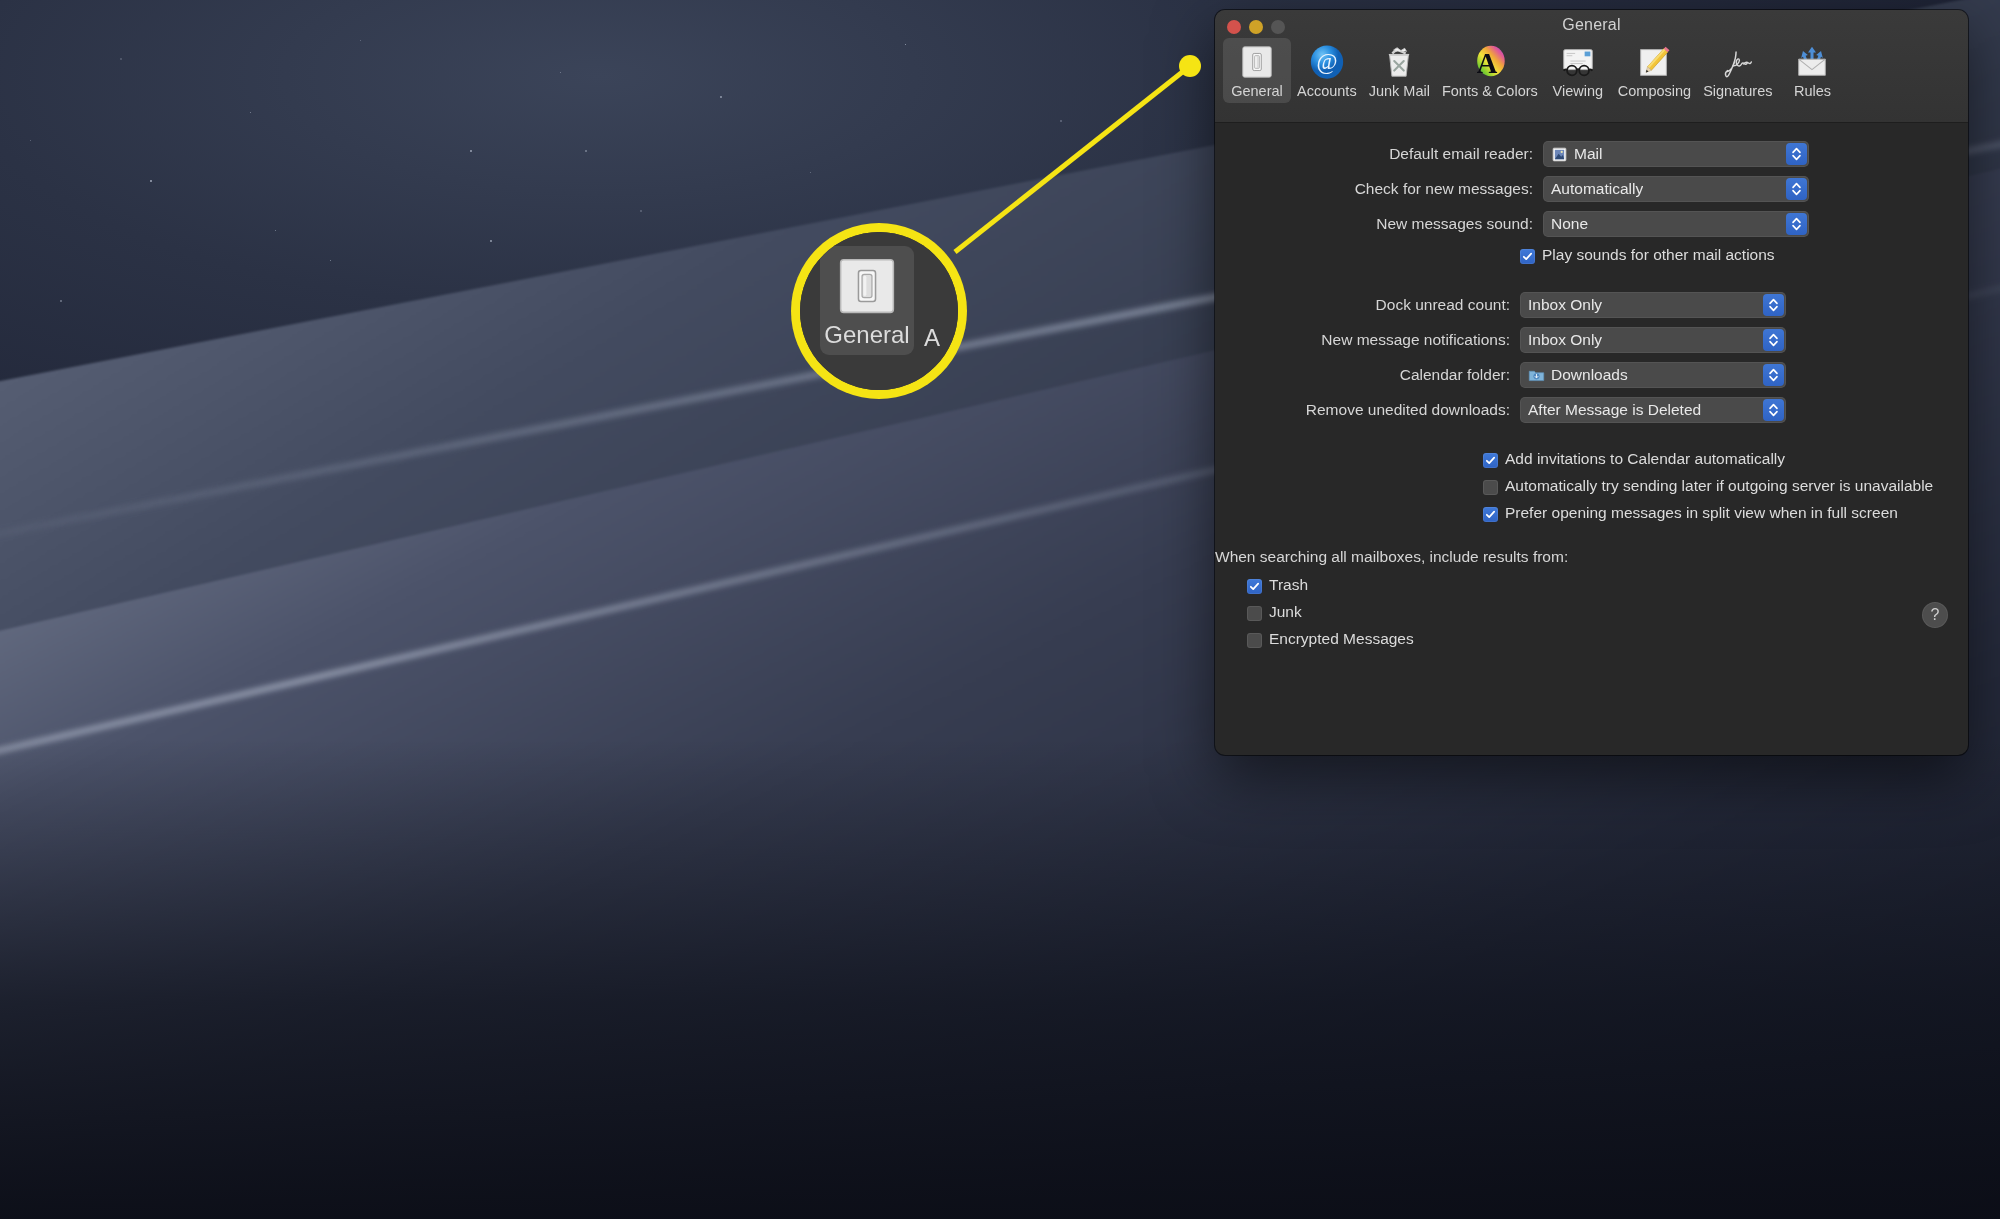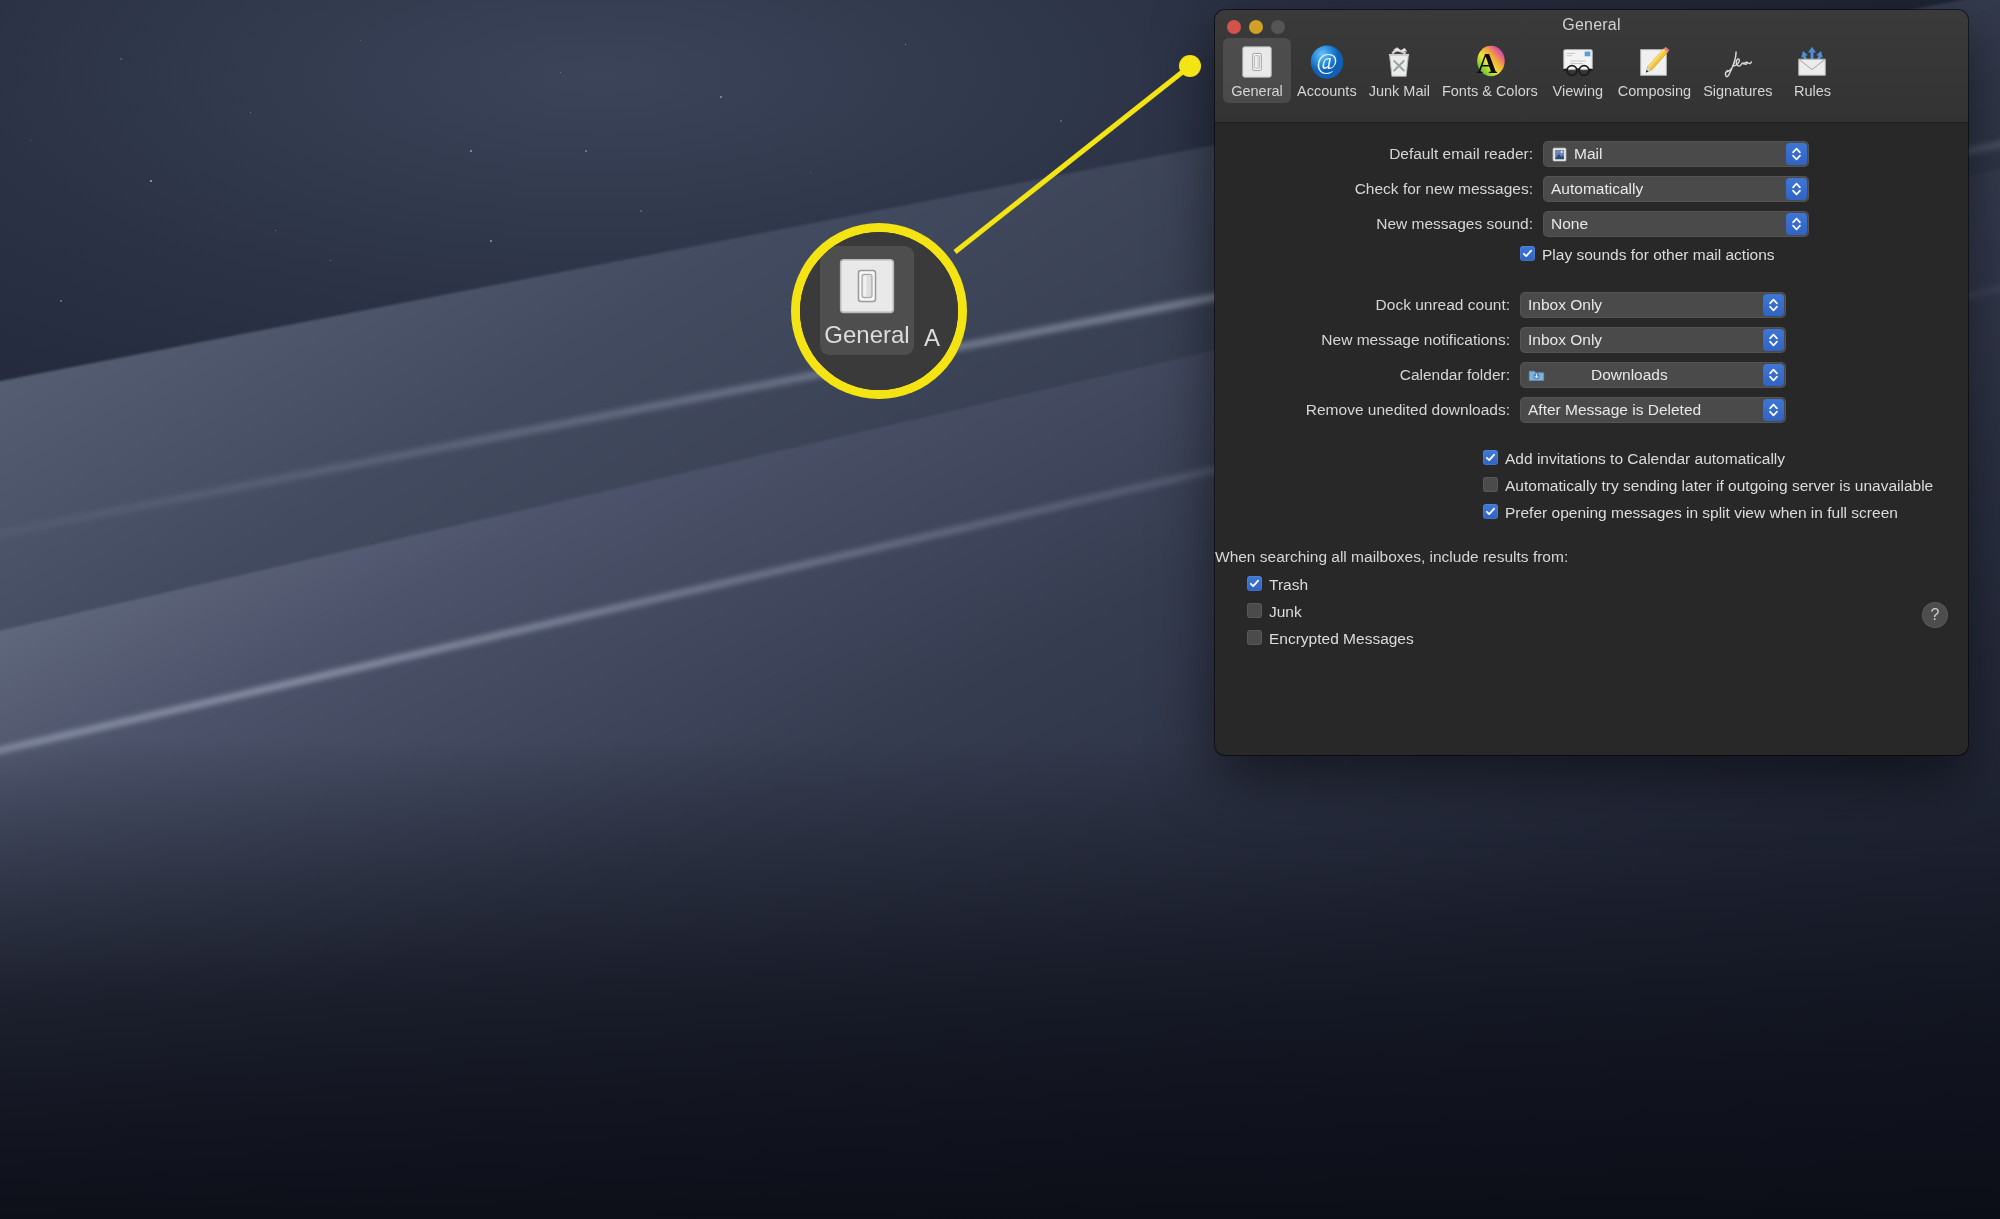--- a/index.html
+++ b/index.html
@@ -148,21 +148,21 @@
     width: 21px; height: 22px;
     background: linear-gradient(180deg, #3f76d4 0%, #2f63c4 100%);
     border-radius: 4px;
     display: flex; flex-direction: column; align-items: center; justify-content: center;
   }
   .stepper svg { display: block; }
 
   .mini-icon { width: 17px; height: 17px; margin-right: 6px; flex: 0 0 auto; }
 
   
-  .cb-row { display: flex; align-items: flex-start; margin-bottom: 9px; }
+  .cb-row { display: flex; align-items: flex-end; margin-bottom: 9px; }
   .cbox {
     width: 15px; height: 15px; border-radius: 3px;
     flex: 0 0 auto; margin-right: 7px;
     background: #4b4b4b;
     box-shadow: inset 0 0 0 1px rgba(255,255,255,.08);
     display: flex; align-items: center; justify-content: center;
   }
   .cbox.on { background: linear-gradient(180deg, #3f79d8 0%, #2f63c4 100%); }
   .cbox svg { display: block; }
   .cb-label { font-size: 15.5px; color: #dcdcdc; white-space: nowrap; }
@@ -453,21 +453,21 @@
             <span class="stepper">
               <svg width="11" height="16" viewBox="0 0 11 16">
                 <path d="M2 6.4 L5.5 2.6 L9 6.4" fill="none" stroke="#ffffff" stroke-width="1.6" stroke-linecap="round" stroke-linejoin="round"></path>
                 <path d="M2 9.6 L5.5 13.4 L9 9.6" fill="none" stroke="#ffffff" stroke-width="1.6" stroke-linecap="round" stroke-linejoin="round"></path>
               </svg>
             </span>
           </div>
         </div>
         <div class="row">
           <div class="row-label">Calendar folder:</div>
-          <div class="popup" style="width: 232px; gap: 40px;">
+          <div class="popup" style="width: 232px;">
             <span class="mini-icon"><svg width="17" height="17" viewBox="0 0 20 20">
                 <path d="M1.5 5 L7.5 5 L9 6.8 L18.5 6.8 L18.5 16 L1.5 16 Z" fill="#7fb4da" stroke="#5f93bb" stroke-width=".8"></path>
                 <circle cx="10" cy="11" r="3.6" fill="#4f88c0"></circle>
                 <path d="M10 8.6 L10 12.6 M8.2 11 L10 12.9 L11.8 11" stroke="#e8f2fb" stroke-width="1.1" fill="none" stroke-linecap="round"></path>
               </svg></span>
             <span class="pv">Downloads</span>
             <span class="stepper">
               <svg width="11" height="16" viewBox="0 0 11 16">
                 <path d="M2 6.4 L5.5 2.6 L9 6.4" fill="none" stroke="#ffffff" stroke-width="1.6" stroke-linecap="round" stroke-linejoin="round"></path>
                 <path d="M2 9.6 L5.5 13.4 L9 9.6" fill="none" stroke="#ffffff" stroke-width="1.6" stroke-linecap="round" stroke-linejoin="round"></path>

